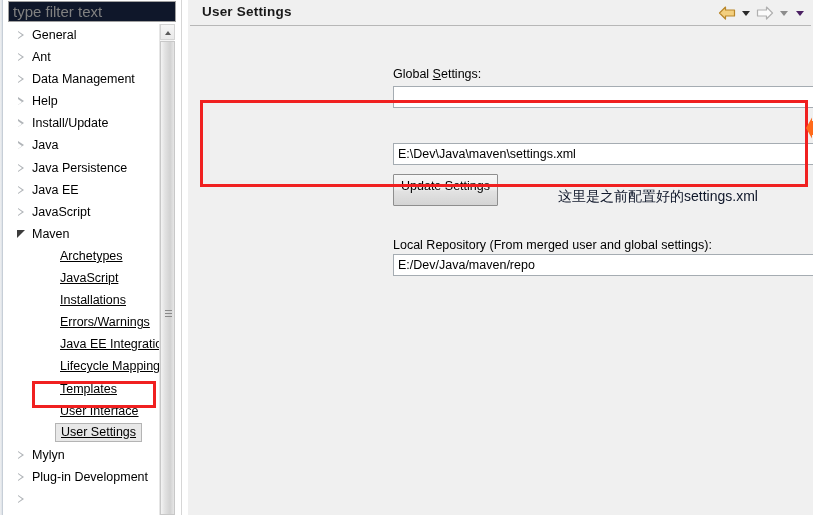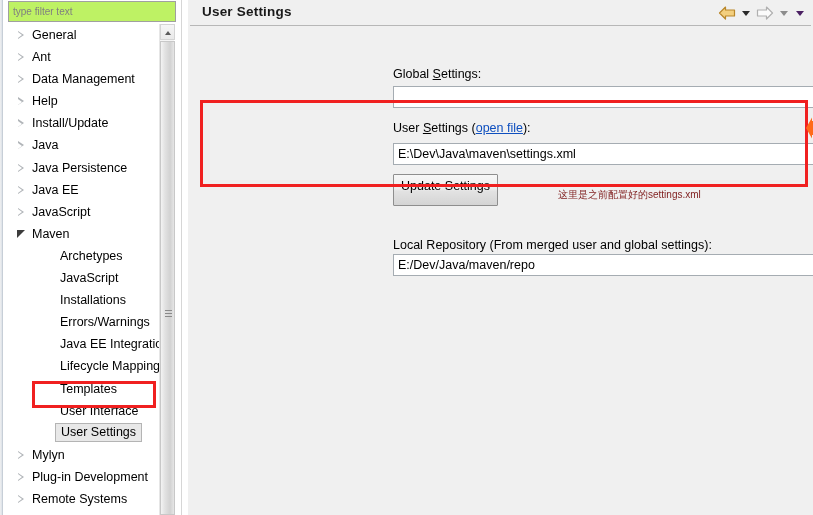--- a/index.html
+++ b/index.html
@@ -23,24 +23,24 @@
   #outer-left-edge {
     position: absolute; left: 0; top: 0; width: 3px; height: 515px;
     background: linear-gradient(to right, #f0f0f0 0%, #dfe4ea 55%, #b9c2cc 100%);
   }
   #filter-wrap {
     position: absolute; left: 8px; top: 1px; width: 168px; height: 21px;
   }
   #filter-input {
     width: 100%; height: 100%;
     border: 1px solid #a0a0a0;
-    background: #bef264;
+    background: #0f172a;
     padding: 0 4px;
     font-family: "Liberation Sans", sans-serif;
-    font-size: 10px;
+    font-size: 15px;
     color: #808080;
     outline: none;
   }
   #filter-input::placeholder { color: #808080; opacity: 1; }
 
   #tree-area {
     position: absolute; left: 6px; top: 24px; width: 175px; height: 491px;
     overflow: hidden;
   }
   #tree-list {
@@ -74,21 +74,21 @@
   }
   .tree-arrow.expanded::before {
     content: "";
     position: absolute; left: -1px; top: 0px;
     width: 0; height: 0;
     border-top: 8px solid #3c3c3c;
     border-right: 8px solid transparent;
   }
   .tree-label { position: absolute; }
   .tree-row.lvl1 .tree-label { left: 26px; }
-  .tree-row.lvl2 .tree-label { left: 54px; }
+  .tree-row.lvl2 .tree-label { left: 54px; text-decoration: underline; }
   .tree-row.selected .tree-label {
     background: #e8e8e8;
     border: 1px solid #b4b4b4;
     padding: 0 5px;
     left: 49px;
     top: 1px;
     height: 19px;
     line-height: 17px;
   }
 
@@ -209,21 +209,21 @@
   
   #global-label { left: 205px; top: 41px; }
   #global-input { left: 205px; top: 60px; width: 532px; }
 
   
   #user-label { left: 205px; top: 95px; }
   #user-input { left: 205px; top: 117px; width: 532px; }
   #update-settings-btn { left: 205px; top: 148px; width: 105px; height: 32px; line-height: 22px; }
   #cn-annotation {
     position: absolute; left: 370px; top: 162px;
-    font-size: 10px; color: #7f1d1d; white-space: nowrap;
+    font-size: 14px; color: #0f172a; white-space: nowrap;
   }
 
   
   #repo-label { left: 205px; top: 212px; }
   #repo-input { left: 205px; top: 228px; width: 532px; }
 
   
   #ann-box-main {
     position: absolute; left: 200px; top: 100px;
     width: 608px; height: 87px;
@@ -327,21 +327,20 @@
           <div class="tree-row lvl1">
             <span class="tree-arrow collapsed"></span>
             <span class="tree-label">Mylyn</span>
           </div>
           <div class="tree-row lvl1">
             <span class="tree-arrow collapsed"></span>
             <span class="tree-label">Plug-in Development</span>
           </div>
           <div class="tree-row lvl1">
             <span class="tree-arrow collapsed"></span>
-            <span class="tree-label">Remote Systems</span>
           </div>
           <div class="tree-row lvl1">
             <span class="tree-label">Run/Debug</span>
           </div>
         </div>
     </div>
 
     <div id="tree-scrollbar">
       <div id="tree-sb-up"></div>
       <div id="tree-sb-thumb">
@@ -384,21 +383,20 @@
 
       <div id="header-sep"></div>
     </div>
 
     <div id="body-area">
 
       <div class="field-label" id="global-label"><span>Global </span><span class="mn">S</span><span>ettings:</span></div>
 
       <input class="text-field" id="global-input" type="text" value="" style="">
 
-      <div class="field-label" id="user-label"><span>User </span><span class="mn">S</span><span>ettings (</span><span class="link">open file</span><span>):</span></div>
 
       <input class="text-field" id="user-input" type="text" value="E:\Dev\Java\maven\settings.xml" style="">
 
       <div class="btn" id="update-settings-btn">Update Settings</div>
 
       <div id="cn-annotation">这里是之前配置好的settings.xml</div>
 
       <div class="field-label" id="repo-label">Local Repository (From merged user and global settings):</div>
 
       <input class="text-field" id="repo-input" type="text" value="E:/Dev/Java/maven/repo" style="">

